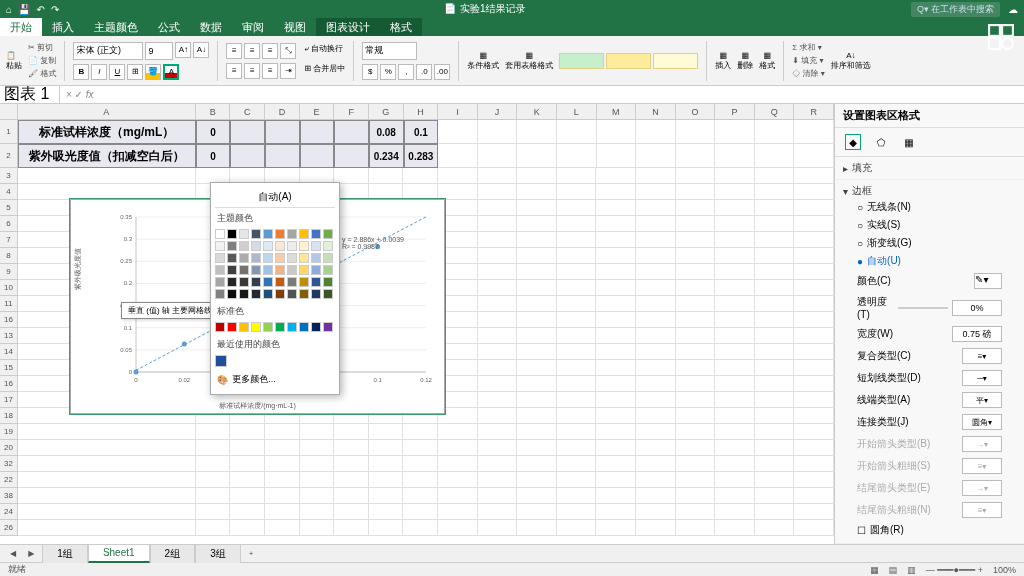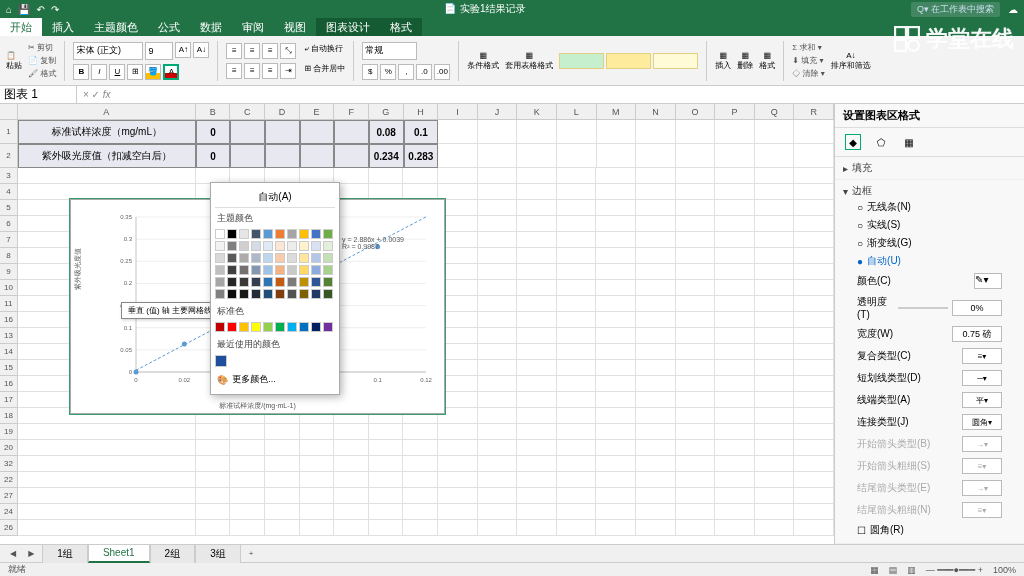--- a/index.html
+++ b/index.html
@@ -18,35 +18,35 @@
 .ribbon .group { display: flex; flex-direction: column; gap: 2px; }
 .ribbon .btn { width: 16px; height: 16px; border: 1px solid #bbb; background: #fff; font-size: 8px; display: flex; align-items: center; justify-content: center; }
 .ribbon .font-name { width: 70px; height: 18px; border: 1px solid #bbb; font-size: 9px; padding: 0 2px; background: #fff; }
 .ribbon .font-size { width: 28px; height: 18px; border: 1px solid #bbb; font-size: 9px; padding: 0 2px; background: #fff; }
 .ribbon .sep { width: 1px; height: 40px; background: #ccc; margin: 0 2px; }
 .ribbon .cond-format { display: flex; gap: 2px; }
 .ribbon .cf-cell { width: 45px; height: 16px; background: #fffbd6; border: 1px solid #e0d080; }
 .watermark { position: absolute; right: 10px; top: 24px; font-size: 22px; color: #fff; font-weight: bold; display: flex; align-items: center; gap: 6px; z-index: 5; opacity: 0.95; }
 .watermark .logo { display: inline-block; width: 26px; height: 26px; }
 .namebox-row { height: 18px; background: #fff; border-bottom: 1px solid #ccc; display: flex; align-items: center; }
-.namebox { width: 77px; border-right: 1px solid #ccc; padding: 0 4px; font-size: 12px; }
+.namebox { width: 60px; border-right: 1px solid #ccc; padding: 0 4px; font-size: 16px; }
 .fx-icons { padding: 0 6px; color: #888; font-size: 10px; }
 .formula-bar { flex: 1; padding: 0 4px; font-style: italic; color: #888; font-size: 10px; }
 .main { display: flex; height: calc(576px - 18px - 18px - 50px - 18px - 18px - 14px); }
 .sheet-area { flex: 1; position: relative; overflow: hidden; background: #fff; }
 .colhead-row { display: flex; height: 16px; background: #f0f0f0; border-bottom: 1px solid #ccc; }
 .corner { width: 18px; border-right: 1px solid #ccc; background: #f0f0f0; }
 .colhead { border-right: 1px solid #ccc; text-align: center; font-size: 9px; color: #555; line-height: 16px; }
 .body-rows { position: relative; }
 .row { display: flex; height: 16px; }
 .row.data { height: 24px; }
 .rowhead { width: 18px; background: #f0f0f0; border-right: 1px solid #ccc; border-bottom: 1px solid #ccc; text-align: center; font-size: 8px; color: #555; line-height: 16px; }
 .row.data .rowhead { line-height: 24px; }
 .cell { border-right: 1px solid #e0e0e0; border-bottom: 1px solid #e0e0e0; font-size: 9px; padding: 0 3px; display: flex; align-items: center; overflow: hidden; }
-.cell.header-label { background: #e8e8f0; border: 1px solid #888; font-size: 10px; font-weight: normal; justify-content: center; }
+.cell.header-label { background: #e8e8f0; border: 1px solid #888; font-size: 12px; font-weight: bold; justify-content: center; }
 .cell.header-val { background: #e8e8f0; border: 1px solid #888; font-size: 10px; font-weight: bold; justify-content: center; }
 .chart-container { position: absolute; left: 70px; top: 95px; width: 375px; height: 215px; background: #fff; border: 1px solid #aaa; box-shadow: 0 0 0 1px #3a9b6f; }
 .chart-inner { position: absolute; left: 35px; top: 12px; width: 330px; height: 175px; }
 .chart-y-label { position: absolute; left: 2px; top: 90px; transform: rotate(-90deg); transform-origin: left top; font-size: 7px; color: #555; white-space: nowrap; }
 .chart-x-label { position: absolute; left: 0; right: 0; bottom: 2px; text-align: center; font-size: 7px; color: #555; }
 .chart-trend-label { position: absolute; right: 40px; top: 36px; font-size: 7px; color: #555; text-align: left; }
 .axis-callout { position: absolute; left: 50px; top: 102px; background: #fff; border: 1px solid #888; padding: 2px 6px; font-size: 8px; box-shadow: 1px 1px 3px rgba(0,0,0,0.2); z-index: 3; }
 .color-popup { position: absolute; left: 210px; top: 78px; width: 130px; background: #fff; border: 1px solid #aaa; box-shadow: 2px 2px 8px rgba(0,0,0,0.3); z-index: 20; padding: 4px; }
 .color-popup .section-label { font-size: 9px; color: #444; padding: 4px 2px 2px 2px; }
 .color-popup .auto-btn { text-align: center; font-size: 10px; padding: 3px; border-bottom: 1px solid #ddd; }
@@ -95,21 +95,20 @@
 
 <div class="watermark">
   <span class="logo">
     <svg viewBox="0 0 24 24" width="26" height="26">
         <rect x="1" y="1" width="10" height="10" fill="none" stroke="#fff" stroke-width="2"></rect>
         <rect x="13" y="1" width="10" height="10" fill="none" stroke="#fff" stroke-width="2"></rect>
         <rect x="1" y="13" width="10" height="10" fill="none" stroke="#fff" stroke-width="2"></rect>
         <circle cx="18" cy="18" r="5" fill="none" stroke="#fff" stroke-width="2"></circle>
       </svg>
   </span>
-  <span>学堂在线</span>
 </div>
 
 <div class="menubar">
   <div class="tab active">开始</div>
   <div class="tab">插入</div>
   <div class="tab">主题颜色</div>
   <div class="tab">公式</div>
   <div class="tab">数据</div>
   <div class="tab">审阅</div>
   <div class="tab">视图</div>
@@ -698,21 +697,21 @@
           <div class="cell" style="width: 40px;"></div>
           <div class="cell" style="width: 40px;"></div>
           <div class="cell" style="width: 40px;"></div>
           <div class="cell" style="width: 40px;"></div>
           <div class="cell" style="width: 40px;"></div>
           <div class="cell" style="width: 40px;"></div>
           <div class="cell" style="width: 40px;"></div>
           <div class="cell" style="width: 40px;"></div>
         </div>
         <div class="row">
-          <div class="rowhead">27</div>
+          <div class="rowhead">38</div>
           <div class="cell" style="width: 180px;"></div>
           <div class="cell" style="width: 35px;"></div>
           <div class="cell" style="width: 35px;"></div>
           <div class="cell" style="width: 35px;"></div>
           <div class="cell" style="width: 35px;"></div>
           <div class="cell" style="width: 35px;"></div>
           <div class="cell" style="width: 35px;"></div>
           <div class="cell" style="width: 35px;"></div>
           <div class="cell" style="width: 40px;"></div>
           <div class="cell" style="width: 40px;"></div>

